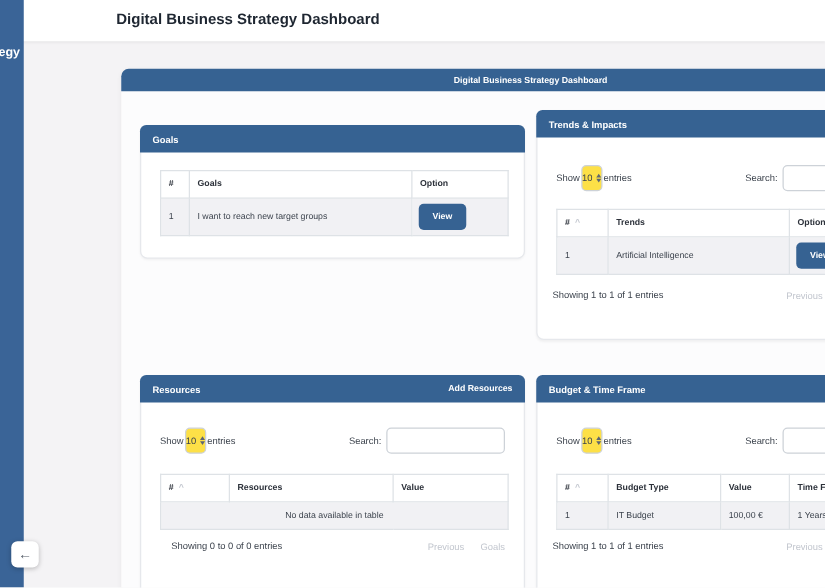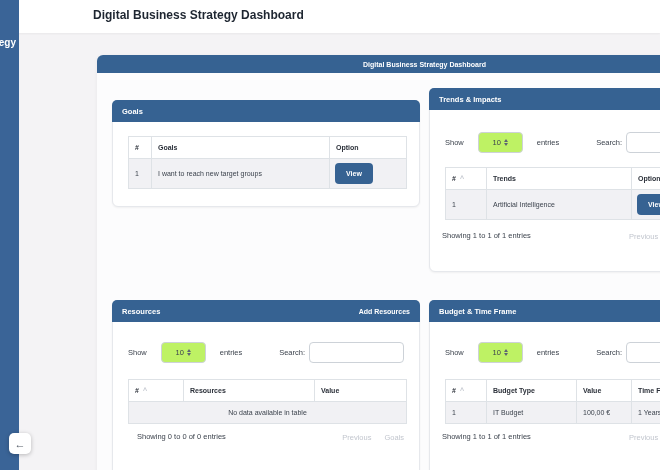--- a/index.html
+++ b/index.html
@@ -33,22 +33,22 @@
   td{color:#3c434d;padding:7px 6px;}
   tr.stripe td{background:#f1f1f4;}
   td.btn-cell{padding:4px 5px;}
   td.center{text-align:center;}
   .view-btn{background:#366292;color:#fff;border:none;border-radius:4px;font-size:7px;
             font-weight:bold;padding:7px 11px;font-family:"Liberation Sans",sans-serif;cursor:pointer;}
   .sort-caret{color:#c3c7cf;font-size:7px;font-weight:bold;margin-left:4px;}
   
   .controls{position:absolute;left:15px;right:15px;display:flex;align-items:center;
             justify-content:space-between;}
-  .lengthgrp{display:flex;align-items:center;gap:14px;font-size:7.5px;color:#3c434d;}
-  .len-select{width:45px;height:21px;border:1px solid #cdd2d8;border-radius:4px;background:#bef264;
+  .lengthgrp{display:flex;align-items:center;gap:1px;font-size:7.5px;color:#3c434d;}
+  .len-select{width:17px;height:21px;border:1px solid #cdd2d8;border-radius:4px;background:#fde047;
               display:flex;align-items:center;justify-content:center;gap:3px;font-size:7.5px;
               color:#3c434d;cursor:pointer;box-sizing:border-box;}
   .spin{display:inline-flex;flex-direction:column;gap:1px;}
   .spin i{display:block;width:0;height:0;border-left:2.5px solid transparent;border-right:2.5px solid transparent;}
   .spin .up{border-bottom:3px solid #5d6572;}
   .spin .dn{border-top:3px solid #5d6572;}
   .searchgrp{display:flex;align-items:center;gap:4px;font-size:7.5px;color:#3c434d;}
   .search-input{width:95px;height:21px;border:1px solid #cdd2d8;border-radius:4px;background:#fff;
                 box-sizing:border-box;font-size:8px;padding:0 5px;outline:none;
                 font-family:"Liberation Sans",sans-serif;}

